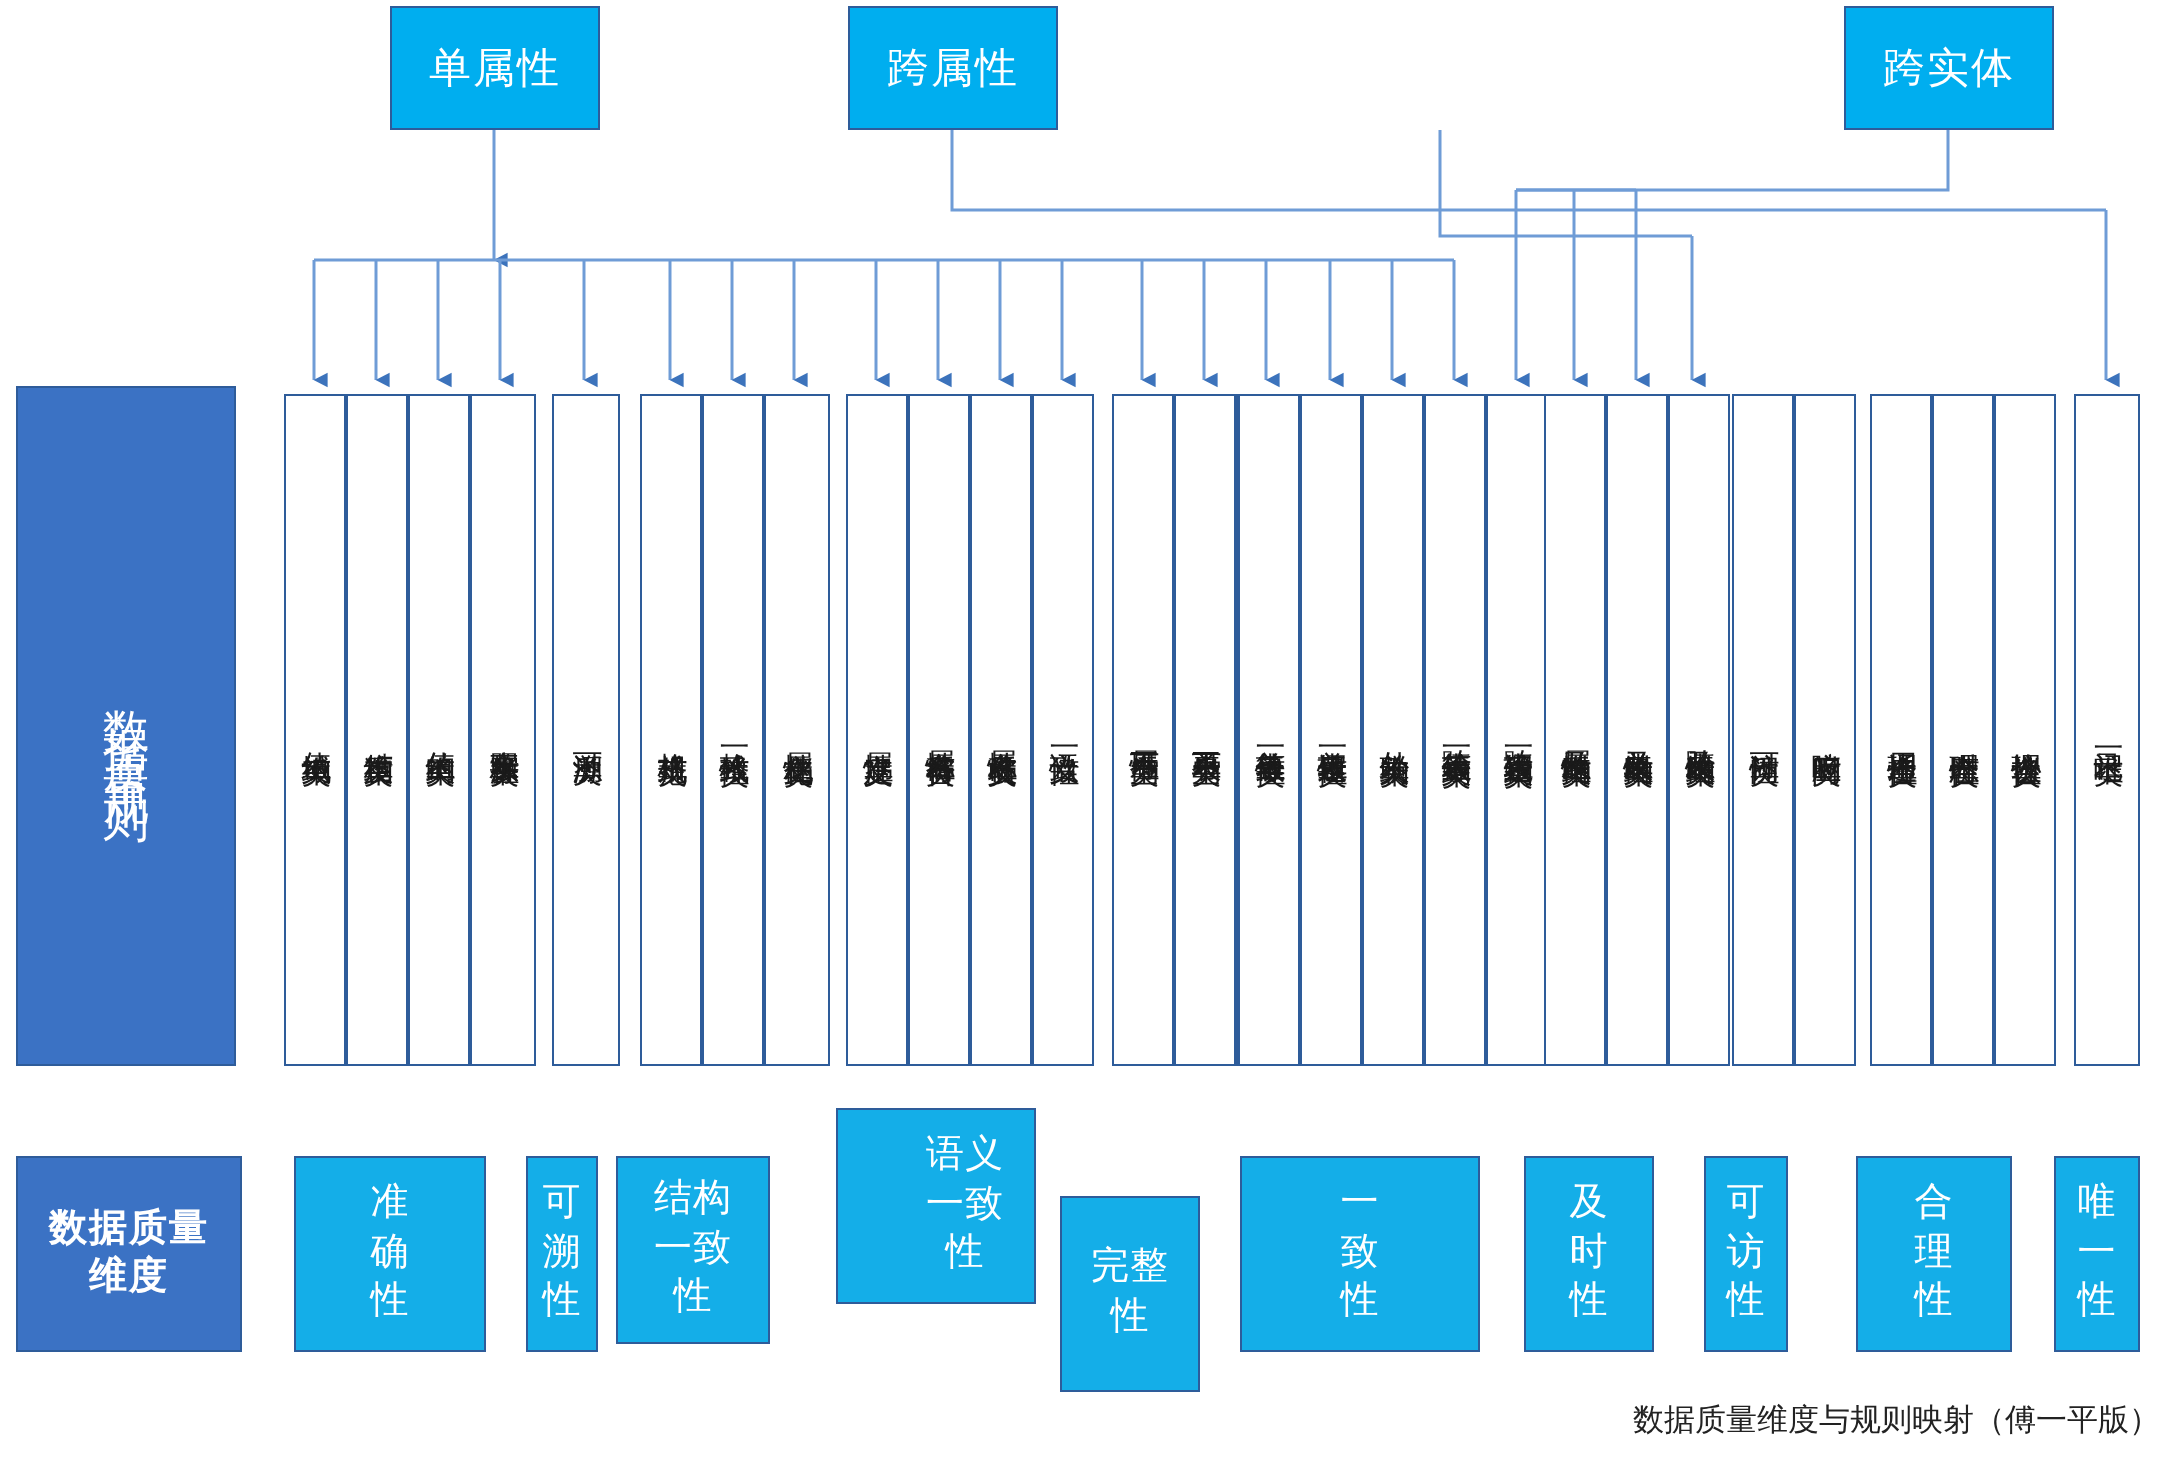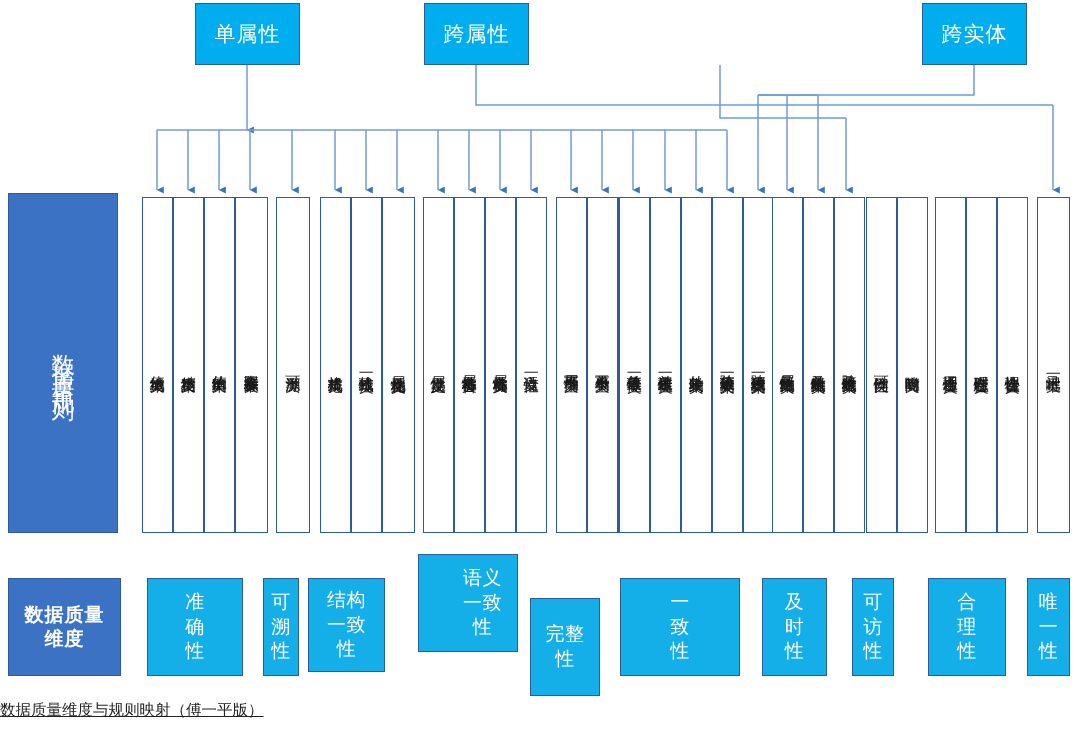--- a/index.html
+++ b/index.html
@@ -84,24 +84,23 @@
     text-align:center;
     font-size:19px;
     line-height:1.3;
     letter-spacing:0.5px;
   }
 
   
   .caption{
     position:absolute;
     left:0;top:700px;width:1080px;
-    text-align:left;
+    text-align:right;
     font-size:15.5px;
     color:#222;
-    text-decoration:underline;
   }
 </style>
 </head>
 <body>
 
 <div id="canvas">
 
   <svg id="wires" viewBox="0 0 1080 736">
     <defs>
       <marker id="ah" markerWidth="9" markerHeight="9" refX="4" refY="7.4" orient="auto" markerUnits="userSpaceOnUse">

